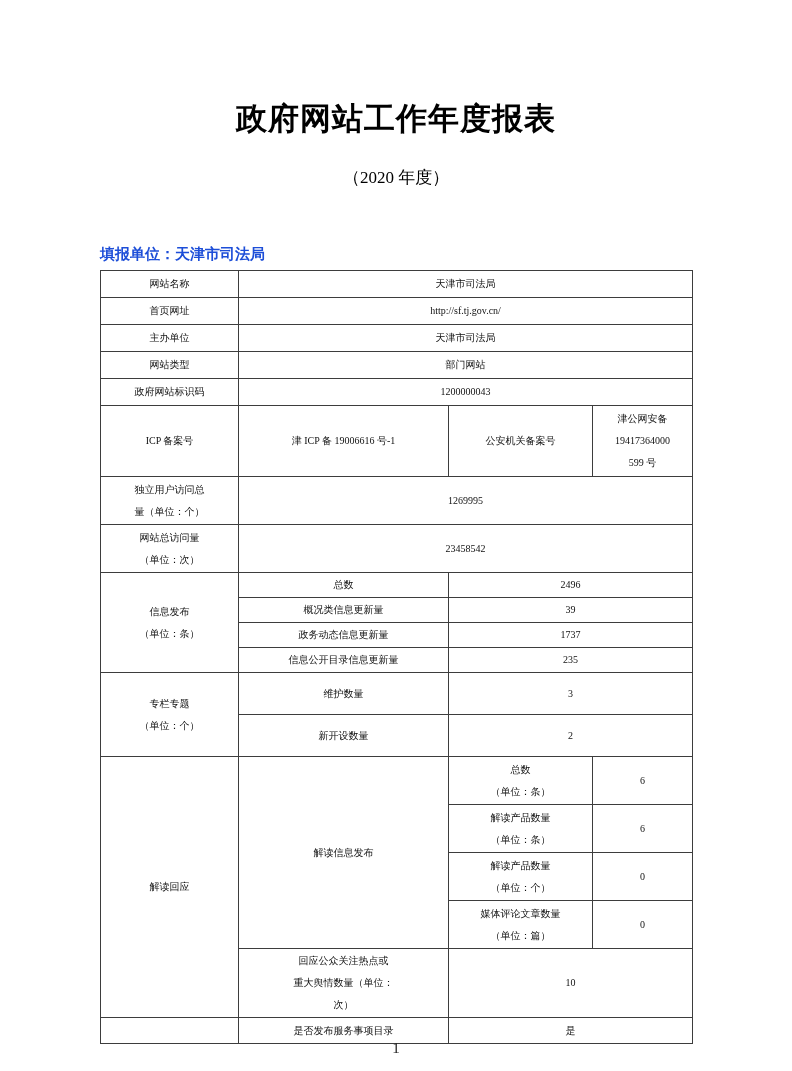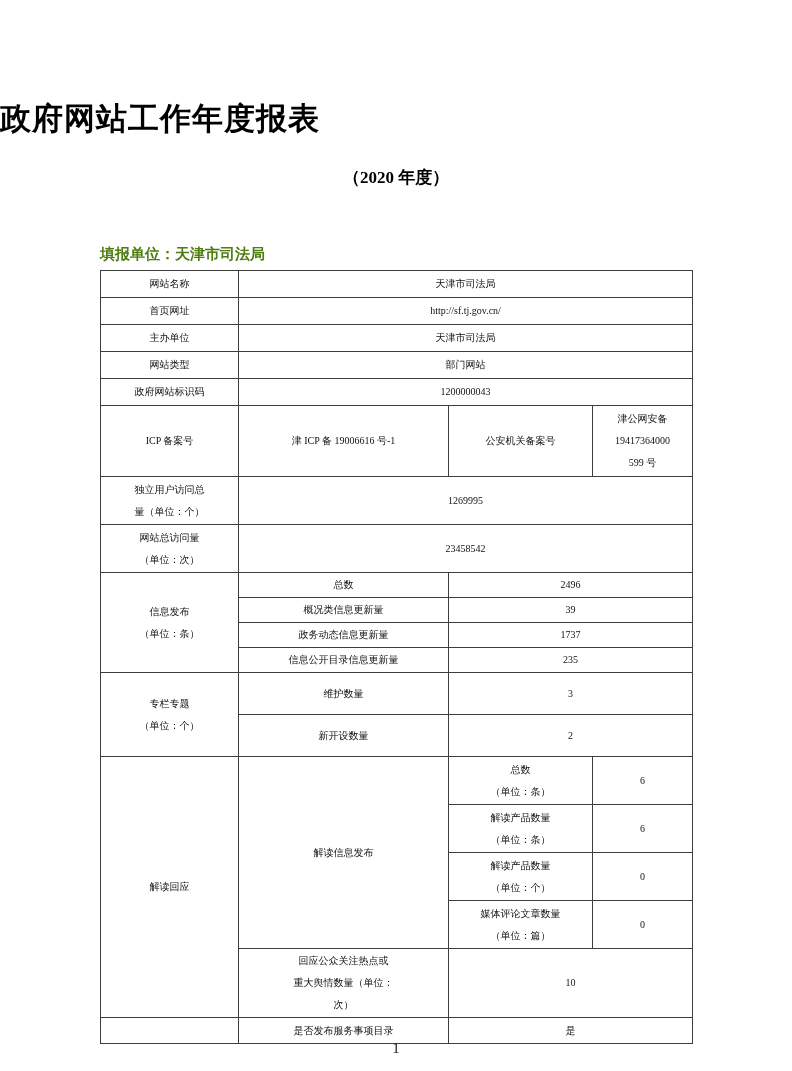--- a/index.html
+++ b/index.html
@@ -8,38 +8,38 @@
     position: relative;
     width: 792px;
     height: 1071px;
     background: #ffffff;
     color: #111111;
     font-family: "Liberation Serif", "DejaVu Serif", serif;
     overflow: hidden;
   }
   .report-title {
     padding-top: 98px;
+    text-align: center;
     font-family: "Liberation Sans", "DejaVu Sans", sans-serif;
     font-weight: bold;
     font-size: 31px;
     letter-spacing: 1px;
     color: #000000;
   }
   .report-subtitle {
     margin-top: 26px;
     text-align: center;
     font-size: 17px;
     color: #000000;
-    font-weight: bold;
   }
   .reporting-unit {
     margin: 56px 0 6px 100px;
     font-weight: bold;
     font-size: 15px;
-    color: #4d7c0f;
+    color: #1d4ed8;
   }
   table.report {
     margin-left: 100px;
     border-collapse: collapse;
     table-layout: fixed;
     width: 592px;
   }
   table.report td {
     border: 1px solid #3d3d3d;
     text-align: center;

